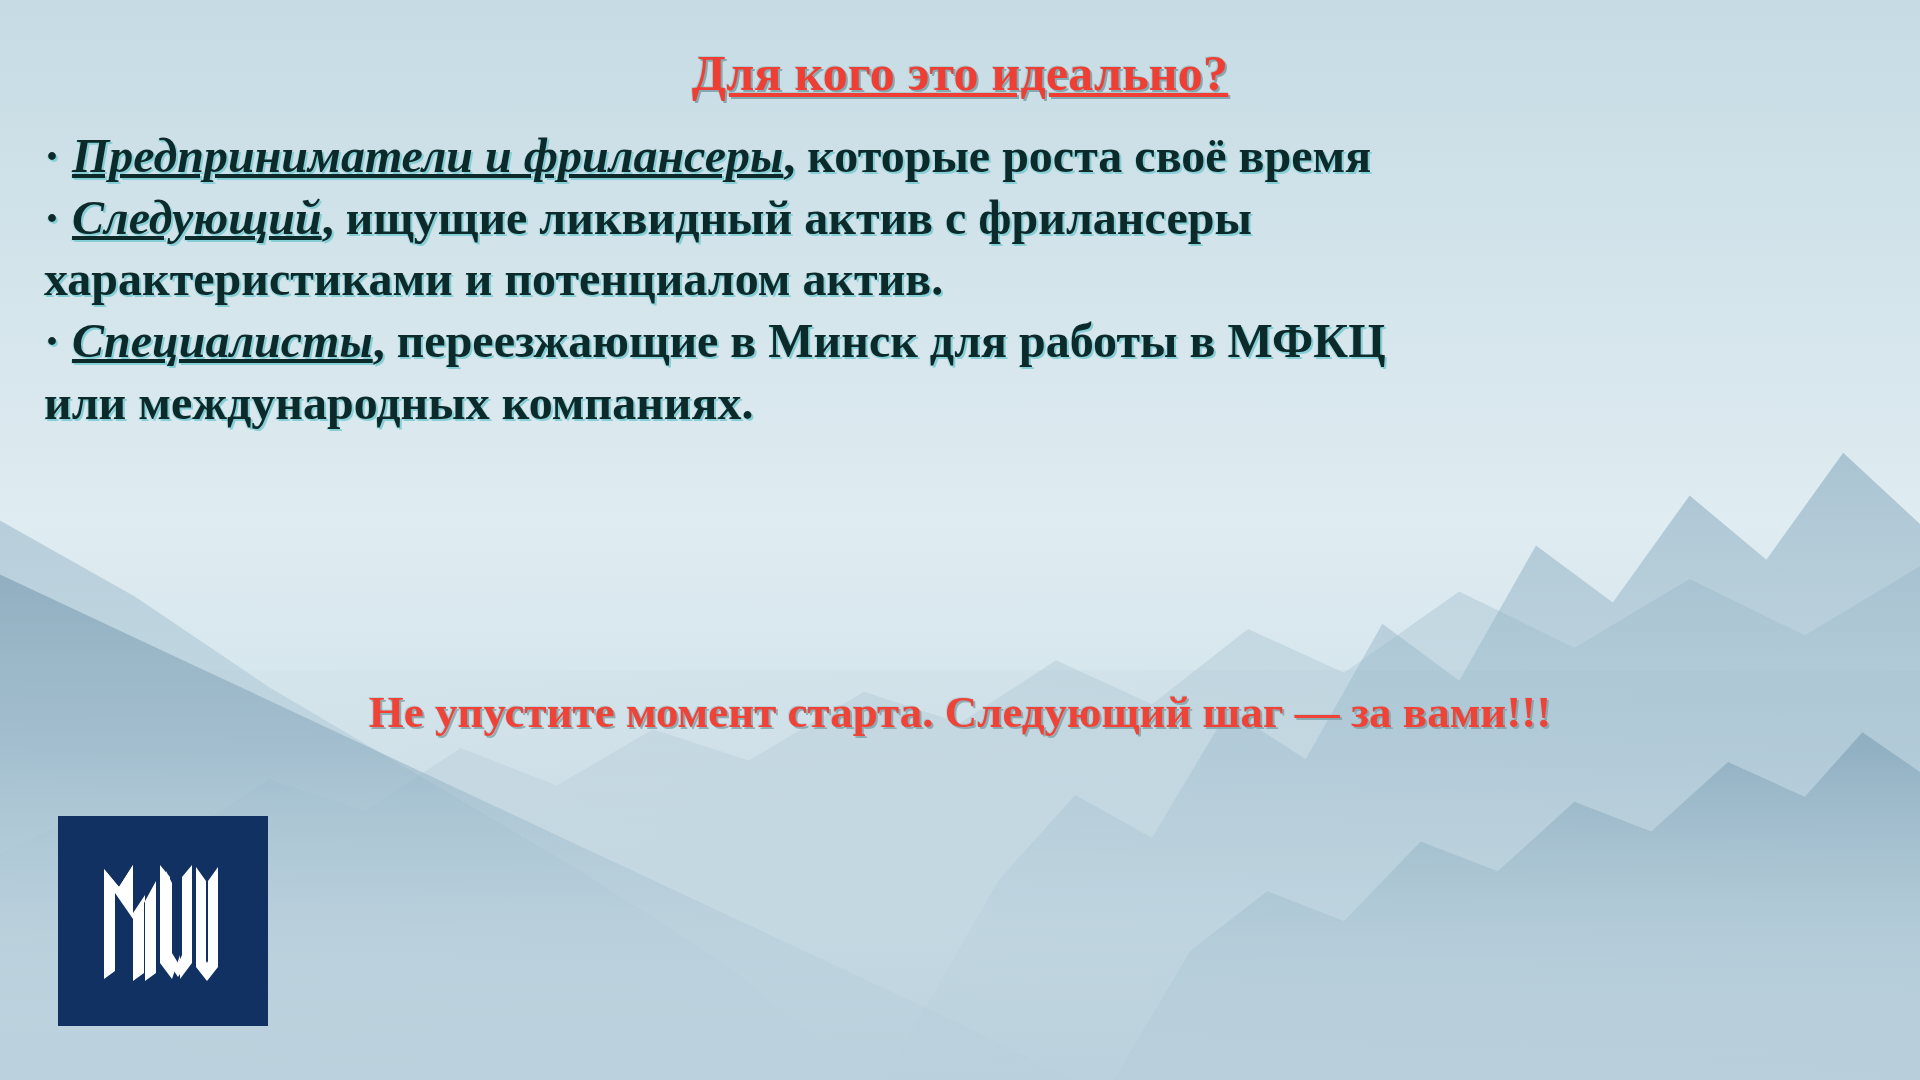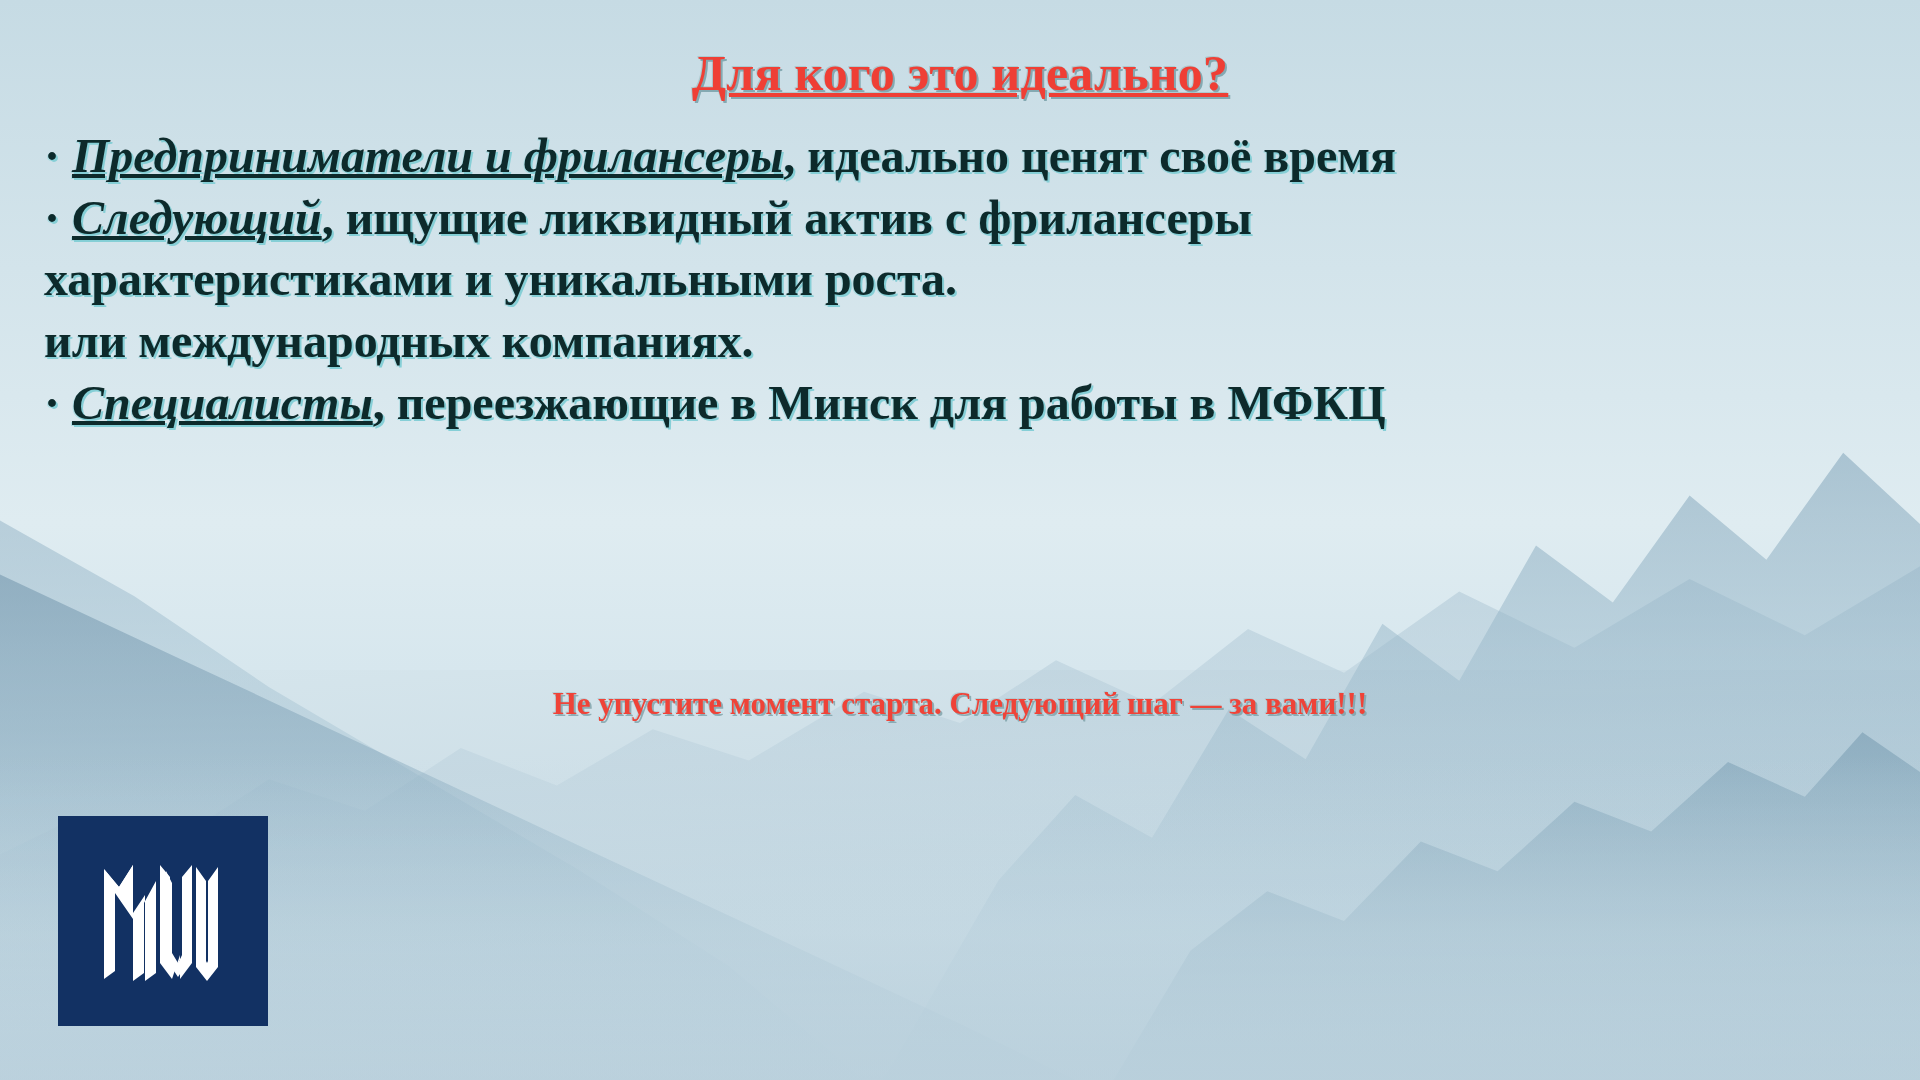--- a/index.html
+++ b/index.html
@@ -134,21 +134,21 @@
     text-underline-offset: 2px;
     margin-top: 43px;
   }
 
   .cta {
     position: absolute;
     top: 686px;
     left: 0;
     width: 100%;
     text-align: center;
-    font-size: 31px;
+    font-size: 45px;
     font-weight: bold;
     color: #ef4338;
     text-shadow:
       2px 2px 0 rgba(125,160,168,0.8),
       -1px -1px 0 rgba(160,190,196,0.5);
     white-space: nowrap;
   }
 
   
   .logo-box {
@@ -180,40 +180,40 @@
   </div>
 
   <div id="content">
 
     <div class="slide-title">Для кого это идеально?</div>
 
     <div class="bullets">
 
       <p class="bullet-line">
         <span class="bullet-dot">·</span>
-        <span class="lead">Предприниматели и фрилансеры</span><span>, идеально ценят своё время</span>
+        <span class="lead">Предприниматели и фрилансеры</span><span>, которые роста своё время</span>
       </p>
 
 
       <p class="bullet-line">
         <span class="bullet-dot">·</span>
         <span class="lead">Следующий</span><span>, ищущие ликвидный актив с фрилансеры</span>
       </p>
 
       <p class="bullet-line">
-        <span class="bullet-dot"></span><span class="lead"></span><span>характеристиками и уникальными роста.</span>
-      </p>
-
-      <p class="bullet-line">
-        <span class="bullet-dot"></span><span class="lead"></span><span>или международных компаниях.</span>
+        <span class="bullet-dot"></span><span class="lead"></span><span>характеристиками и потенциалом актив.</span>
       </p>
 
       <p class="bullet-line">
         <span class="bullet-dot">·</span>
         <span class="lead">Специалисты</span><span>, переезжающие в Минск для работы в МФКЦ</span>
+      </p>
+
+      <p class="bullet-line">
+        <span class="bullet-dot"></span><span class="lead"></span><span>или международных компаниях.</span>
       </p>
 
     </div>
 
     <div class="cta">Не упустите момент старта. Следующий шаг — за вами!!!</div>
 
     <div class="logo-box">
       <svg width="150" height="140" viewBox="0 0 150 140">
 
         <path d="M16 18 L16 128 L27 120 L27 42 L45 68 L45 130 L56 122 L56 52 L68 30 L68 122 L57 130 L57 44 L45 62 L45 14 L31 36 Z" fill="#ffffff"></path>

